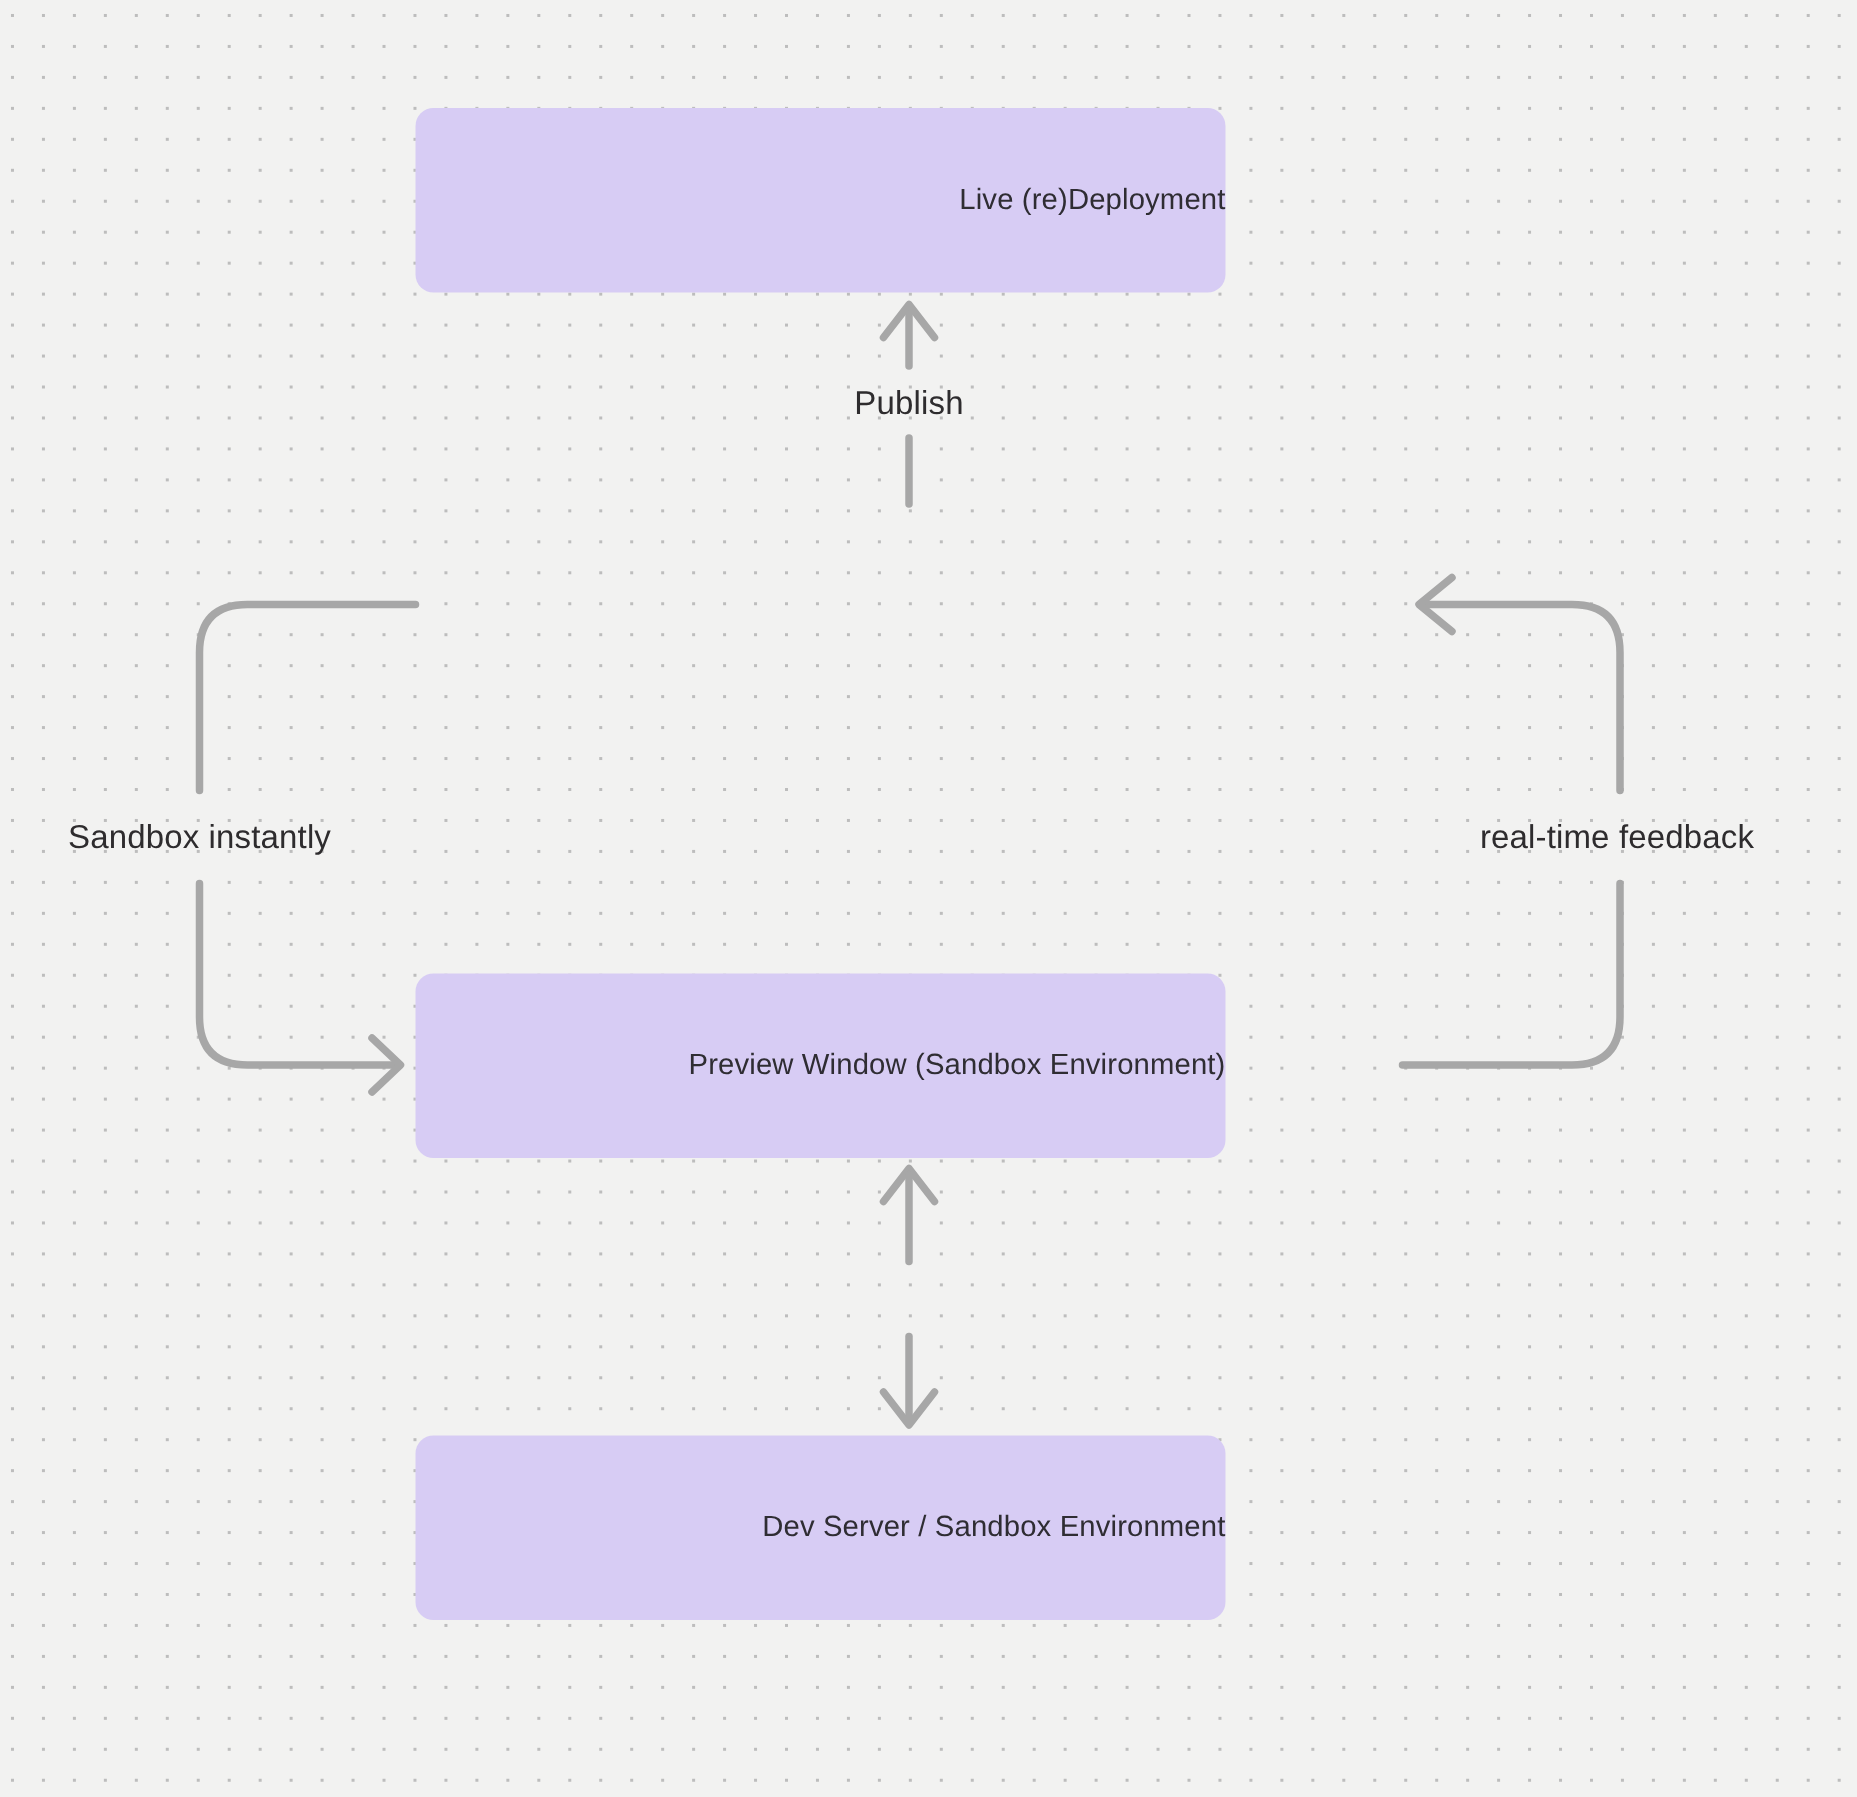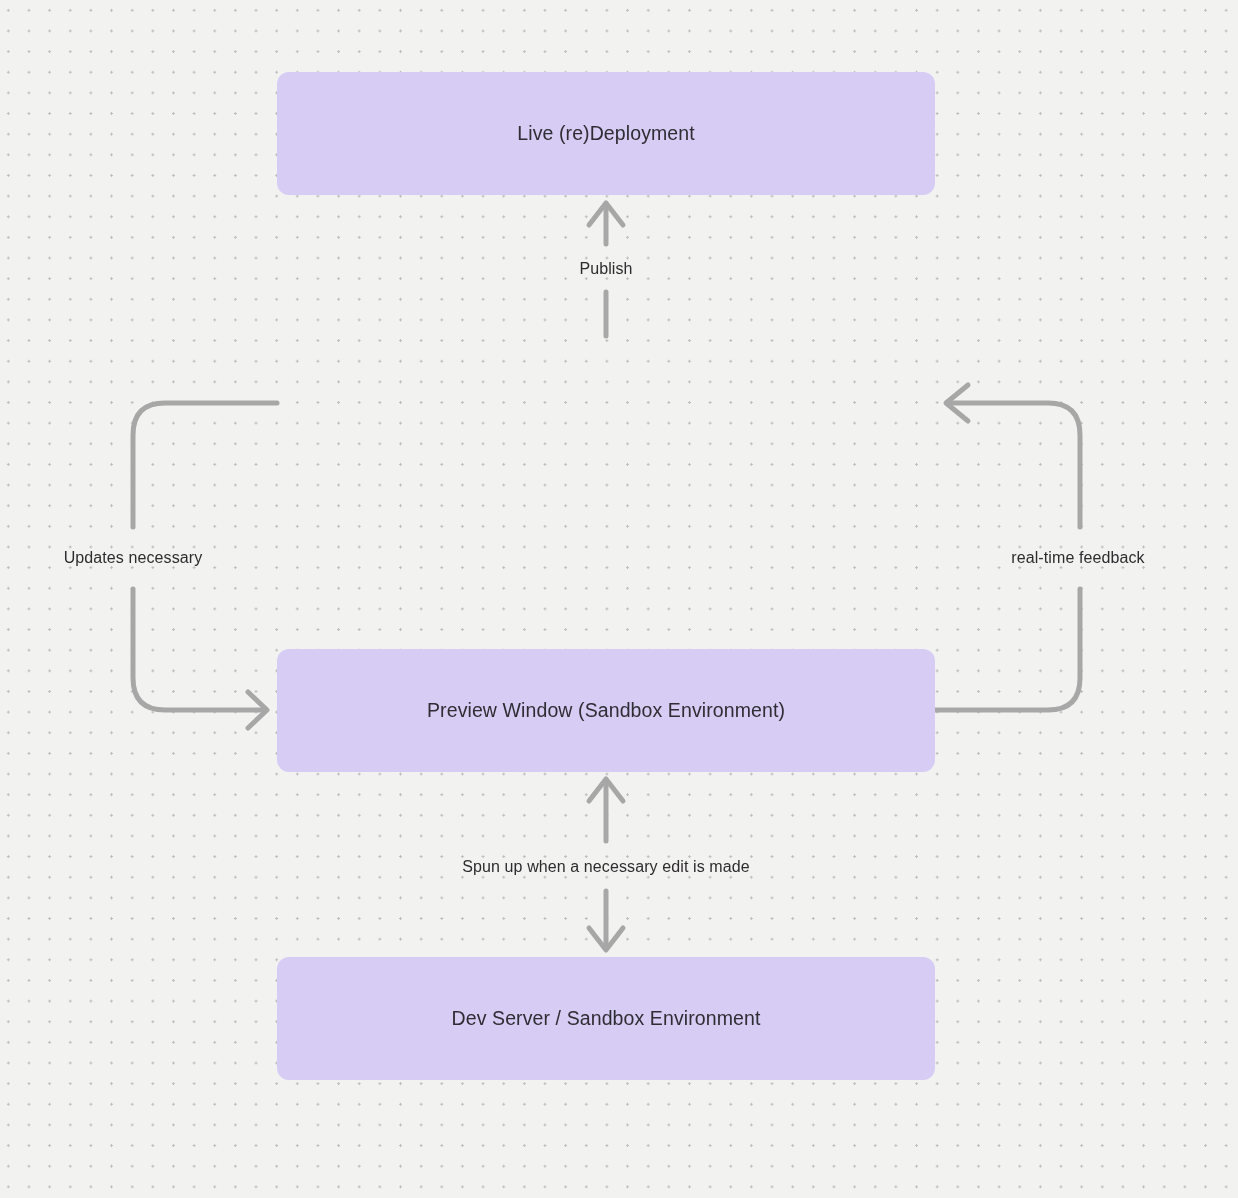--- a/index.html
+++ b/index.html
@@ -31,38 +31,38 @@
     fill: none;
     stroke: #a7a7a7;
     stroke-width: 5;
     stroke-linecap: round;
     stroke-linejoin: round;
     pointer-events: stroke;
   }
   .node {
     position: absolute;
     left: 277px;
-    width: 658px;
+    width: 540px;
     height: 123px;
     background: #d7ccf4;
     border-radius: 12px;
     display: flex;
     align-items: center;
-    justify-content: center;
+    justify-content: flex-end;
   }
   .node-label {
     font-size: 19.5px;
     color: #2f2d33;
     text-align: center;
     letter-spacing: 0.1px;
   }
   .edge-label {
     position: absolute;
     transform: translate(-50%, -50%);
-    font-size: 16px;
+    font-size: 22px;
     color: #2e2c2e;
     white-space: nowrap;
     letter-spacing: 0.1px;
   }
   #node-live { top: 72px; }
   #node-user { top: 340px; }
   #node-preview { top: 649px; }
   #node-dev { top: 957px; }
   #label-publish { left: 606px; top: 269px; }
   #label-updates { left: 133px; top: 558px; }
@@ -109,17 +109,16 @@
 
   <div class="node" id="node-dev">
     <span class="node-label">Dev Server / Sandbox Environment</span>
   </div>
 
   <div class="node" id="node-preview">
     <span class="node-label">Preview Window (Sandbox Environment)</span>
   </div>
 
   <div class="edge-label" id="label-publish">Publish</div>
-  <div class="edge-label" id="label-updates">Updates necessary</div>
+  <div class="edge-label" id="label-updates">Sandbox instantly</div>
   <div class="edge-label" id="label-feedback">real-time feedback</div>
-  <div class="edge-label" id="label-spunup">Spun up when a necessary edit is made</div>
 
 </div>
 
 </body></html>

